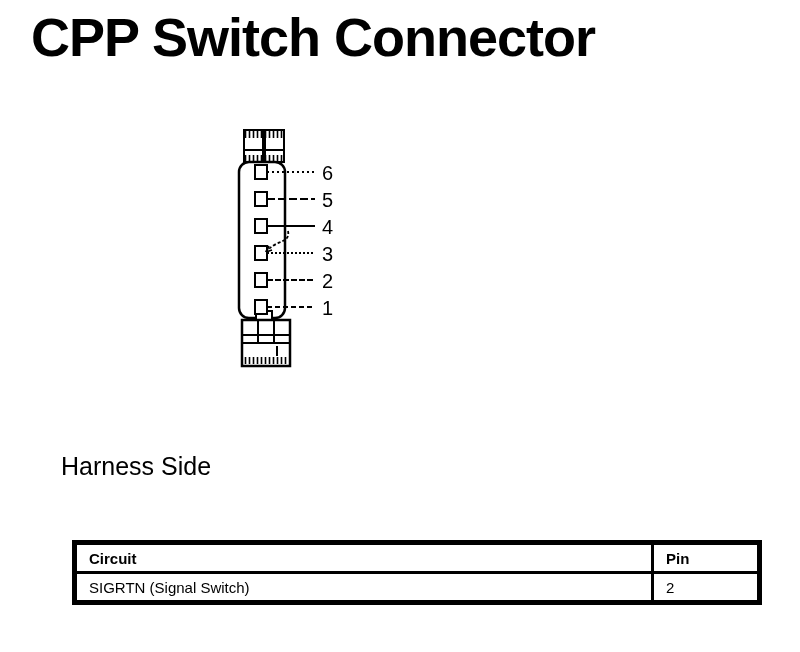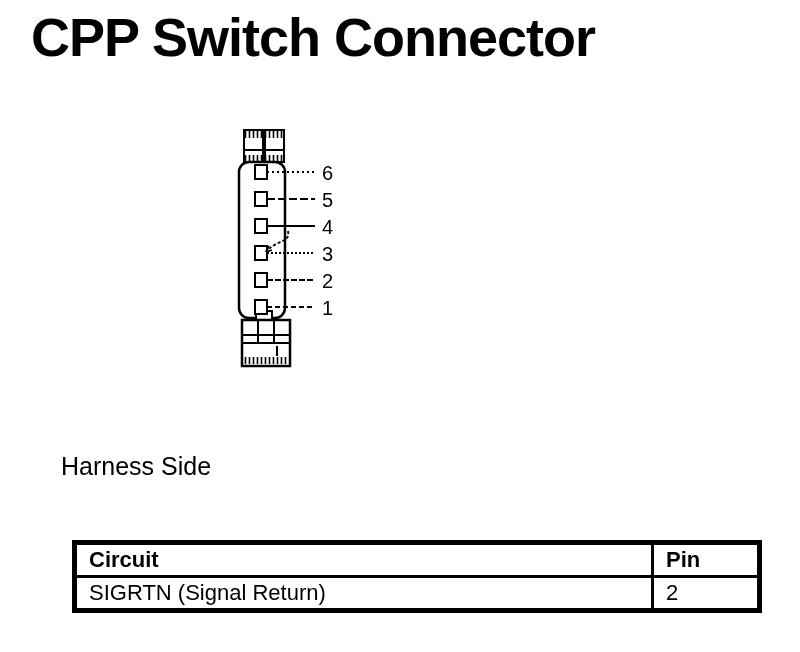--- a/index.html
+++ b/index.html
@@ -14,21 +14,21 @@
   }
   .diagram-svg { position:absolute; left:225px; top:120px; }
   .diagram-svg text { font-family:"Liberation Sans", sans-serif; font-size:20px; fill:#000; }
   .harness-label {
     position:absolute; left:29px; top:452px;
     font-size:25px; font-weight:normal; white-space:nowrap;margin-left:32px;
   }
   table.pin-table {
     position:absolute; left:72px; top:540px;
     border-collapse:collapse; width:685px;
-    font-size:22px; table-layout:fixed;
+    font-size:15px; table-layout:fixed;
   }
   table.pin-table th, table.pin-table td {
     border:3px solid #000; padding:2px 12px; text-align:left;
     white-space:nowrap; overflow:hidden; height:30px; font-weight:normal;
   }
   table.pin-table { border:5px solid #000; }
   table.pin-table th { font-weight:bold; }
   col.circuit-col { width:578px; }
   col.pin-col { width:107px; }
 </style>
@@ -114,19 +114,19 @@
       <col class="pin-col">
     </colgroup>
     <thead>
       <tr>
         <th>Circuit</th>
         <th>Pin</th>
       </tr>
     </thead>
     <tbody>
       <tr>
-        <td>SIGRTN (Signal Return)</td>
+        <td>SIGRTN (Signal Switch)</td>
         <td>2</td>
       </tr>
     </tbody>
   </table>
 
 </div>
 
 </body></html>

